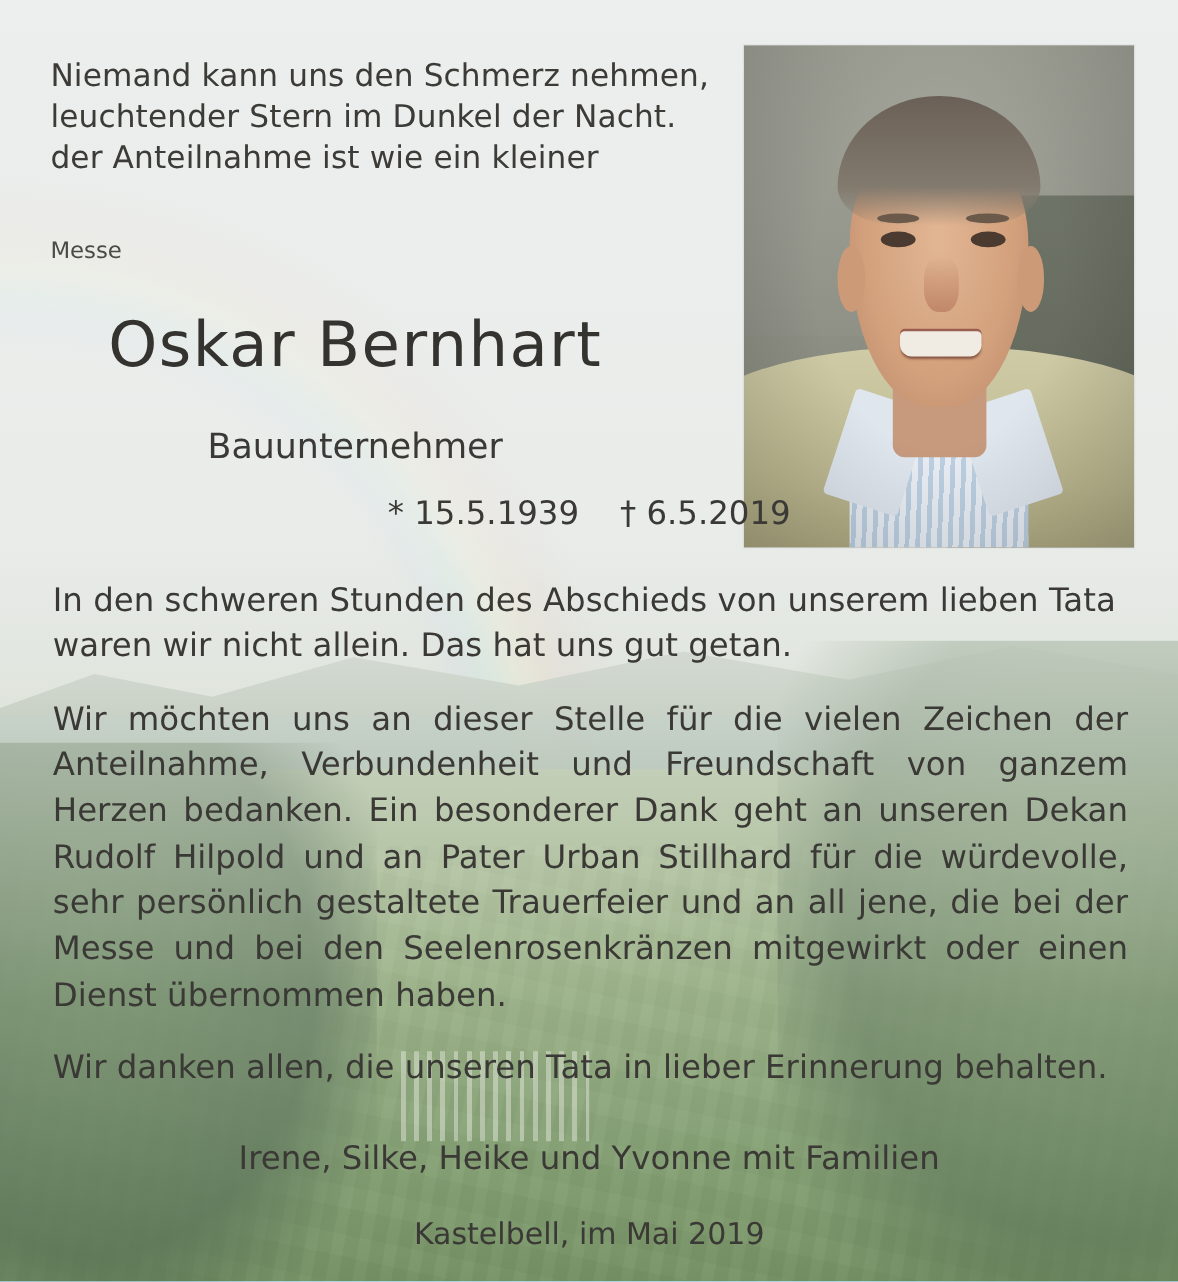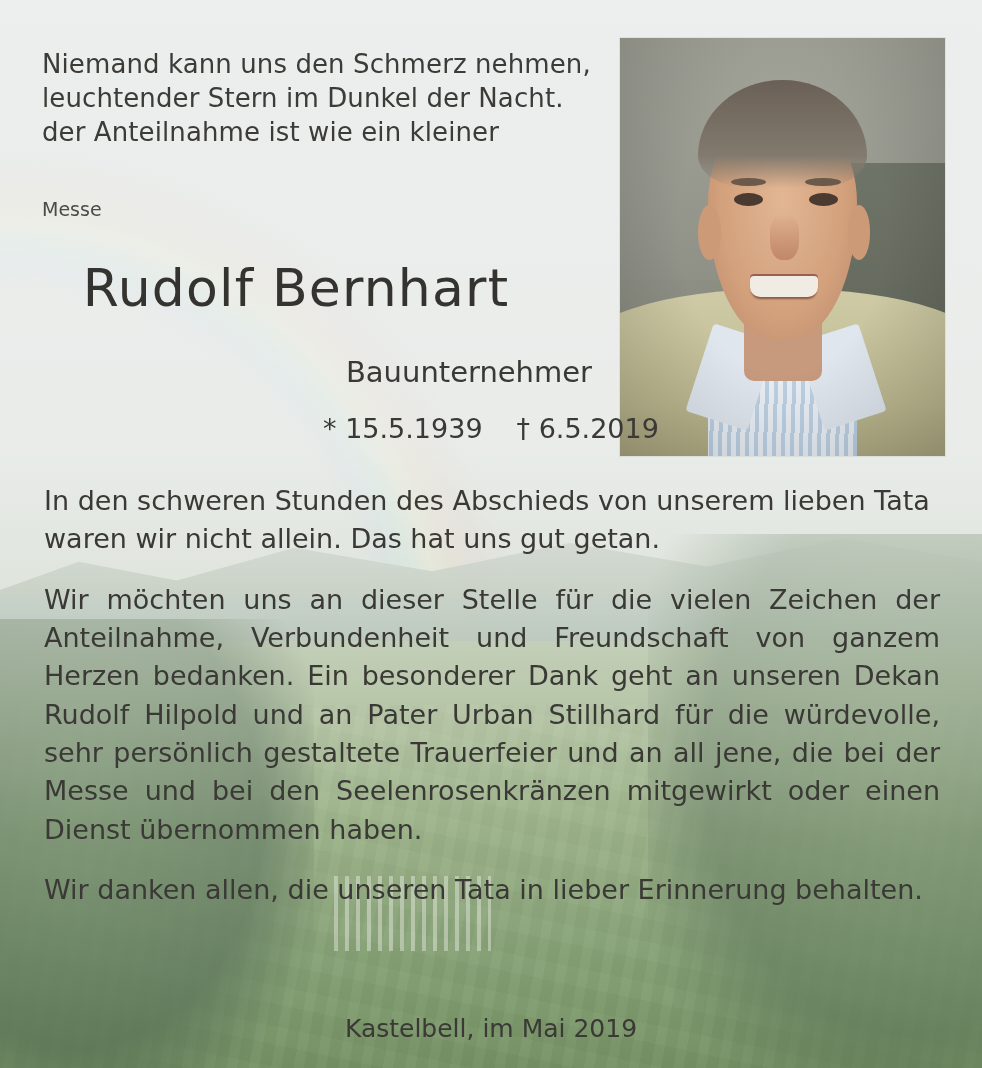--- a/index.html
+++ b/index.html
@@ -245,21 +245,21 @@
     font-size: 52px;
     font-weight: 400;
     letter-spacing: 1.2px;
     color: #34332f;
     padding-right: 390px;
   }
   .profession {
     position: absolute;
     left: 0; right: 0;
     top: 355px;
-    text-align: right;
+    text-align: center;
     font-size: 29px;
     color: #3a3935;
     padding-right: 390px;
   }
   .dates {
     position: absolute;
     left: 0; right: 0;
     top: 413px;
     text-align: center;
     font-size: 27px;
@@ -338,28 +338,29 @@
       <div class="p-ear-r"></div>
       <div class="p-brow-l"></div>
       <div class="p-brow-r"></div>
       <div class="p-eye-l"></div>
       <div class="p-eye-r"></div>
       <div class="p-nose"></div>
       <div class="p-mouth"></div>
       <div class="p-shadow"></div>
     </div>
 
-    <div class="name">Rudolf Bernhart</div>
+    <div class="name">Oskar Bernhart</div>
     <div class="profession">Bauunternehmer</div>
     <div class="dates">
       <span>* 15.5.1939</span><span class="sep"></span><span>† 6.5.2019</span>
     </div>
 
     <div class="body-text">
       <p>In den schweren Stunden des Abschieds von unserem lieben Tata waren wir nicht allein. Das hat uns gut getan.</p>
       <p class="justify">Wir möchten uns an dieser Stelle für die vielen Zeichen der Anteilnahme, Verbundenheit und Freundschaft von ganzem Herzen bedanken. Ein besonderer Dank geht an unseren Dekan Rudolf Hilpold und an Pater Urban Stillhard für die würdevolle, sehr persönlich gestaltete Trauerfeier und an all jene, die bei der Messe und bei den Seelenrosenkränzen mitgewirkt oder einen Dienst übernommen haben.</p>
       <p>Wir danken allen, die unseren Tata in lieber Erinnerung behalten.</p>
     </div>
 
+    <div class="signature">Irene, Silke, Heike und Yvonne mit Familien</div>
     <div class="place-date">Kastelbell, im Mai 2019</div>
 
   </div>
 </div>
 
 </body></html>

